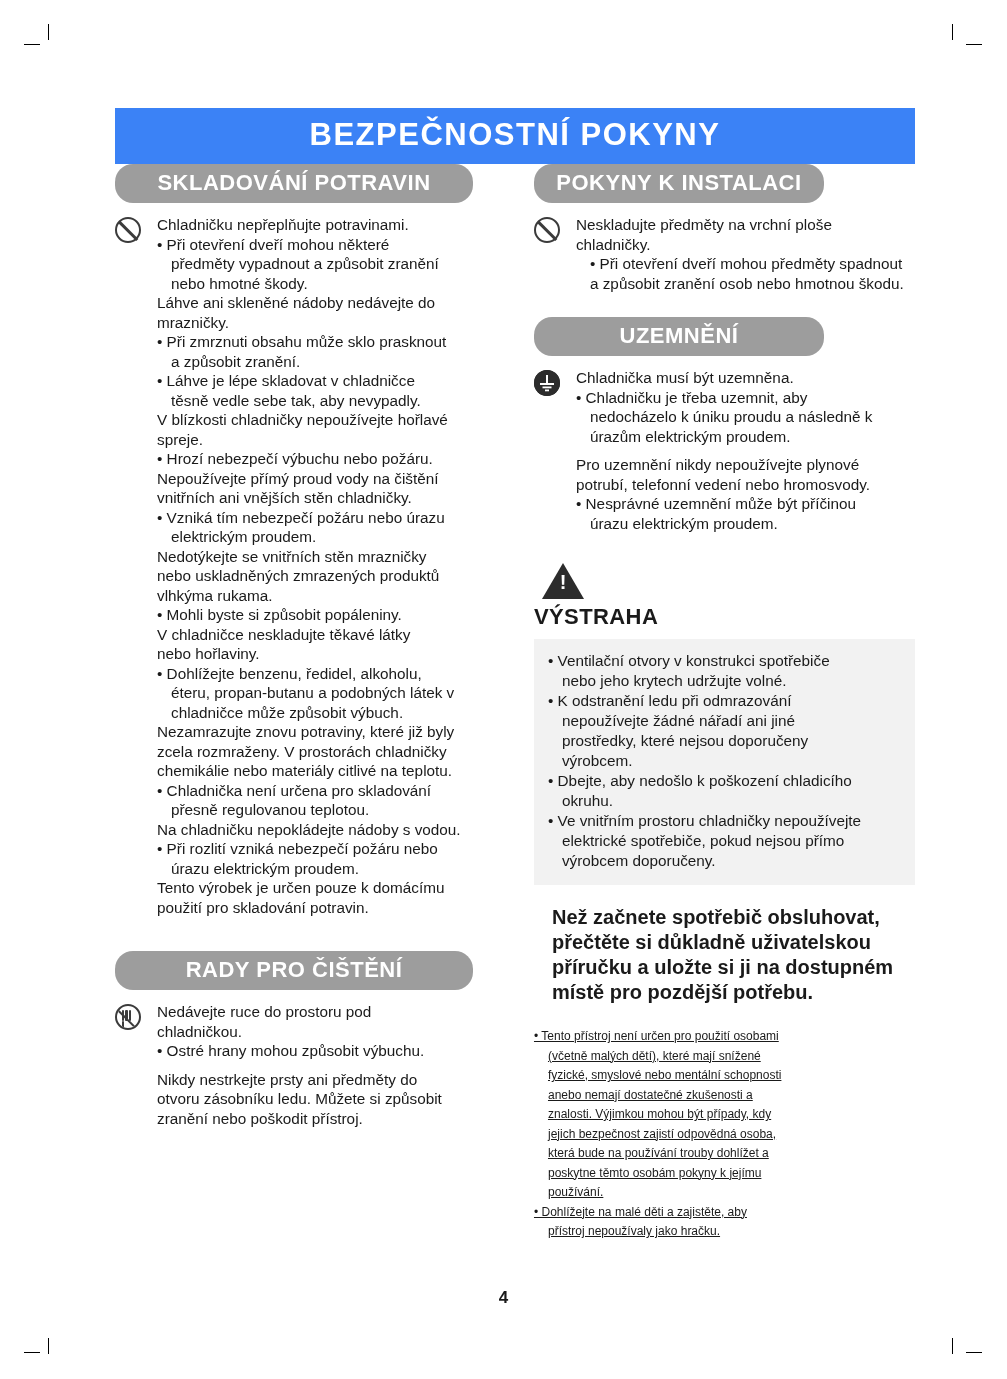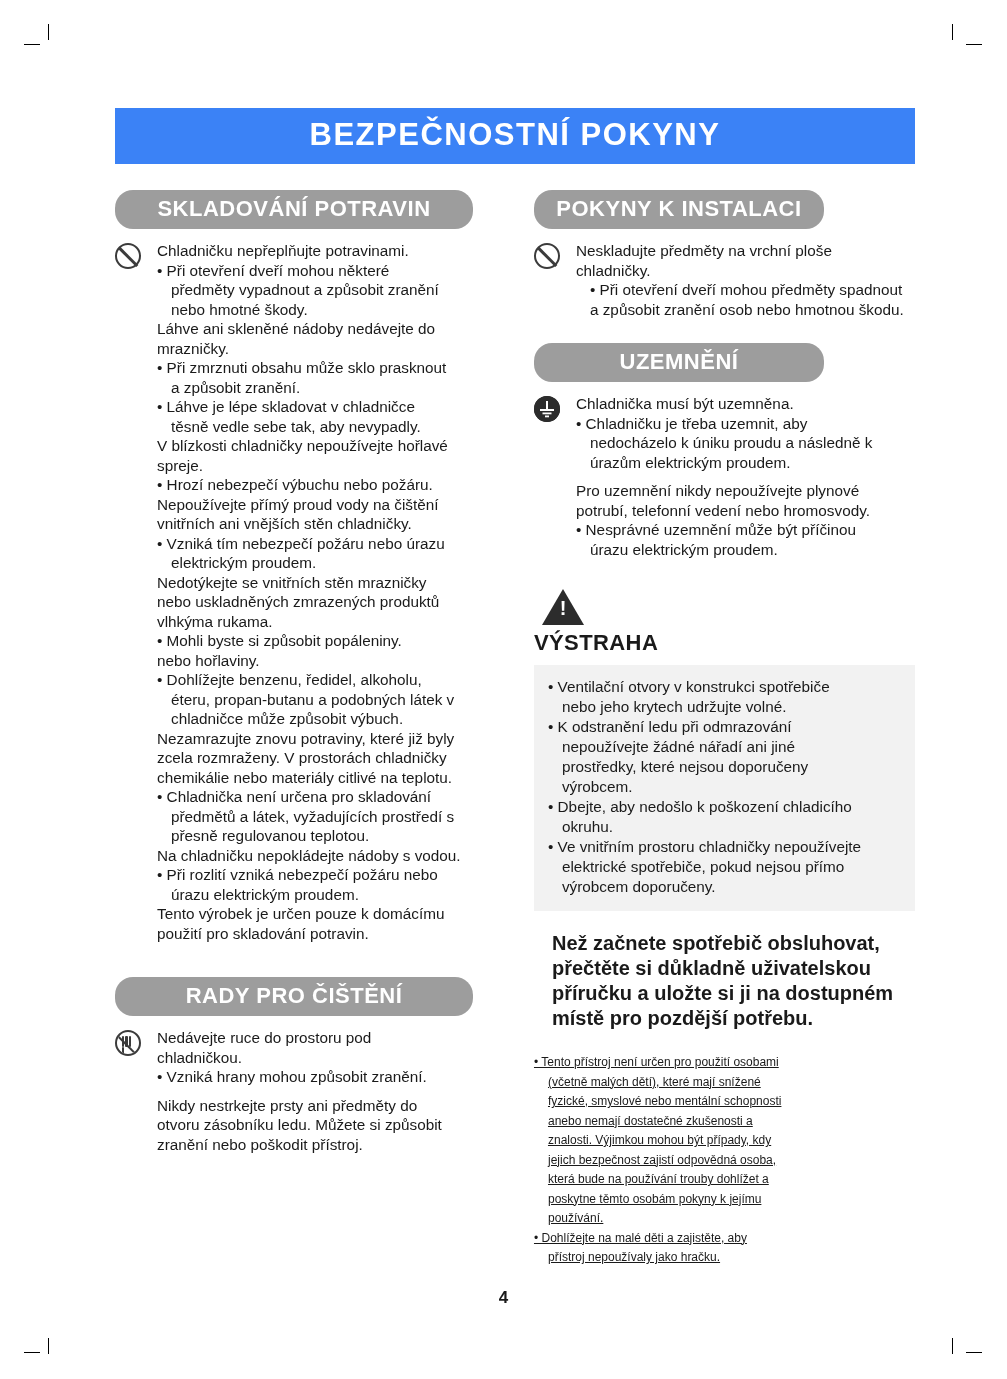--- a/index.html
+++ b/index.html
@@ -44,21 +44,20 @@
     letter-spacing: 1.5px;
     padding: 9px 0 11px 0;
     font-weight: bold;
     width: 100%;
     box-sizing: border-box;
   }
 
   .columns {
     display: flex;
     gap: 34px;
-    margin-top: 26px;
   }
   .col-left { width: 390px; }
   .col-right { width: 386px; }
 
   
   .pill {
     background: #9d9d9d;
     color: #ffffff;
     font-size: 22px;
     font-weight: bold;
@@ -244,29 +243,29 @@
             <p class="t">spreje.</p>
             <p class="t">• Hrozí nebezpečí výbuchu nebo požáru.</p>
             <p class="t">Nepoužívejte přímý proud vody na čištění</p>
             <p class="t">vnitřních ani vnějších stěn chladničky.</p>
             <p class="t">• Vzniká tím nebezpečí požáru nebo úrazu</p>
             <p class="t indent">elektrickým proudem.</p>
             <p class="t">Nedotýkejte se vnitřních stěn mrazničky</p>
             <p class="t">nebo uskladněných zmrazených produktů</p>
             <p class="t">vlhkýma rukama.</p>
             <p class="t">• Mohli byste si způsobit popáleniny.</p>
+            <p class="t">V chladničce neskladujte těkavé látky</p>
             <p class="t">nebo hořlaviny.</p>
             <p class="t">• Dohlížejte benzenu, ředidel, alkoholu,</p>
             <p class="t indent">éteru, propan-butanu a podobných látek v</p>
             <p class="t indent">chladničce může způsobit výbuch.</p>
             <p class="t">Nezamrazujte znovu potraviny, které již byly</p>
             <p class="t">zcela rozmraženy. V prostorách chladničky</p>
             <p class="t">chemikálie nebo materiály citlivé na teplotu.</p>
             <p class="t">• Chladnička není určena pro skladování</p>
-            <p class="t indent">předmětů a látek, vyžadujících prostředí s</p>
             <p class="t indent">přesně regulovanou teplotou.</p>
             <p class="t">Na chladničku nepokládejte nádoby s vodou.</p>
             <p class="t">• Při rozlití vzniká nebezpečí požáru nebo</p>
             <p class="t indent">úrazu elektrickým proudem.</p>
             <p class="t">Tento výrobek je určen pouze k domácímu</p>
             <p class="t">použití pro skladování potravin.</p>
           </div>
         </div>
 
         <div class="pill clean" style="margin-top:34px;">RADY PRO ČIŠTĚNÍ</div>
@@ -278,21 +277,21 @@
                   <span></span>
                   <span></span>
                   <span></span>
                   <span></span>
                 </div>
             </div>
           </div>
           <div class="txt-col">
             <p class="t">Nedávejte ruce do prostoru pod</p>
             <p class="t">chladničkou.</p>
-            <p class="t">• Vzniká hrany mohou způsobit zranění.</p>
+            <p class="t">• Ostré hrany mohou způsobit výbuchu.</p>
             <p class="t gap">Nikdy nestrkejte prsty ani předměty do</p>
             <p class="t">otvoru zásobníku ledu. Můžete si způsobit</p>
             <p class="t">zranění nebo poškodit přístroj.</p>
           </div>
         </div>
 
       </div>
 
       <div class="col-right">
 

